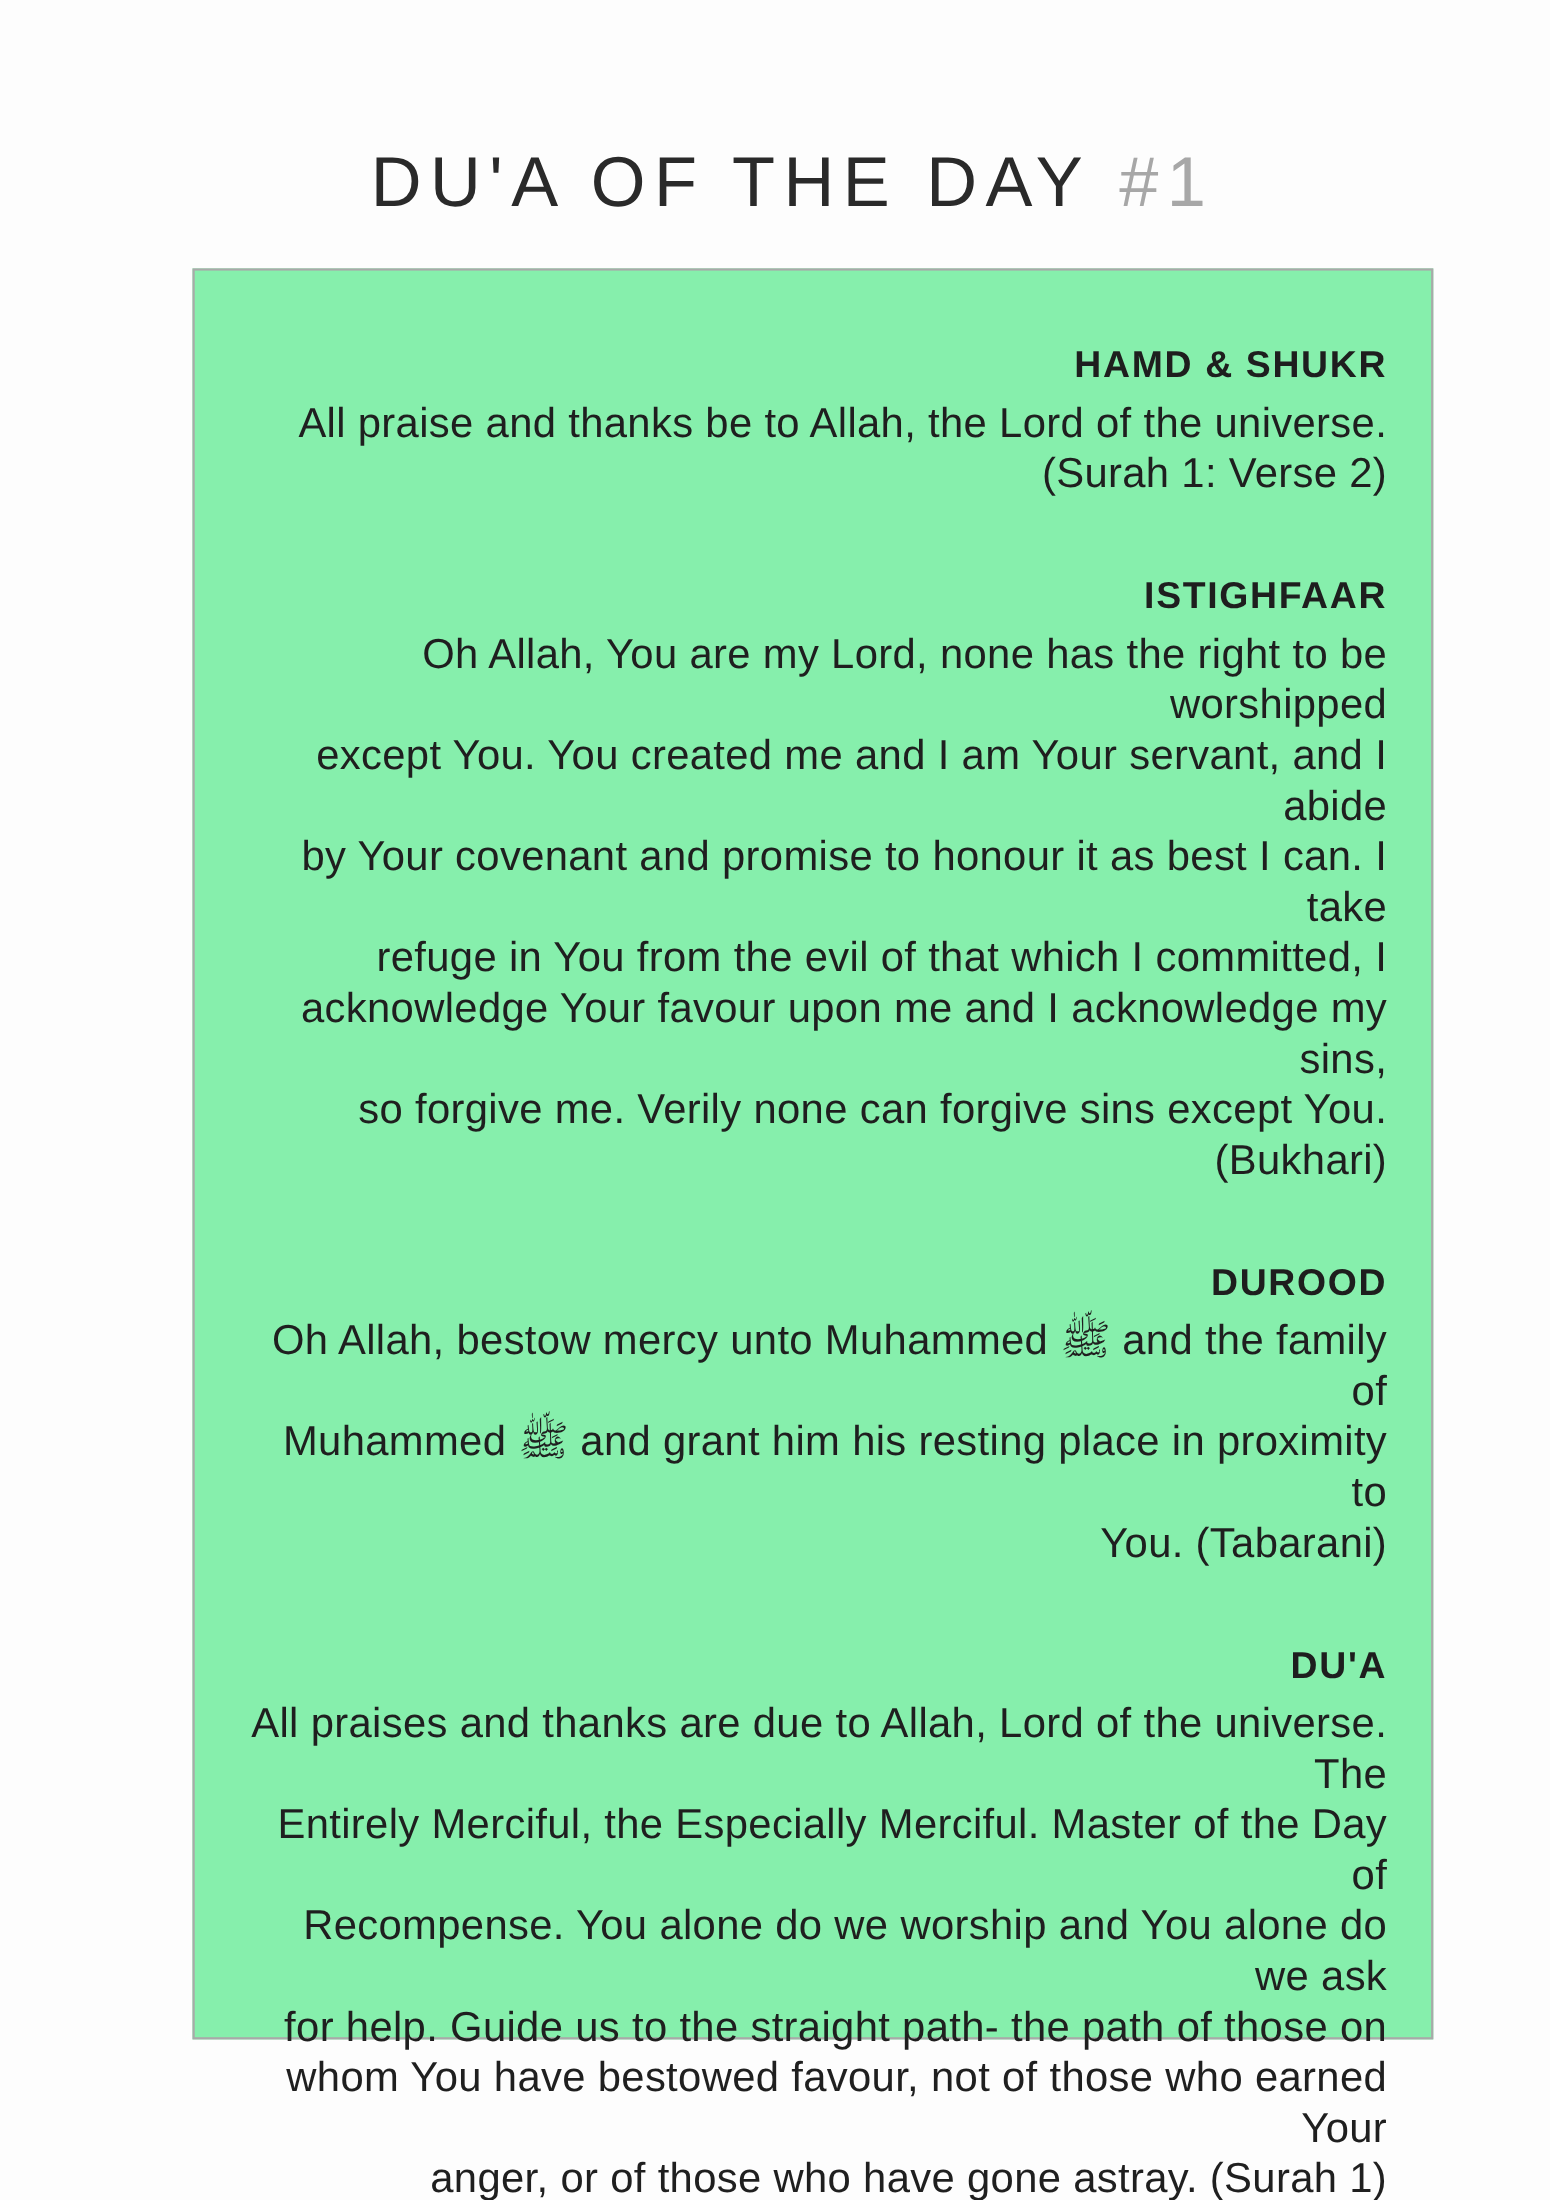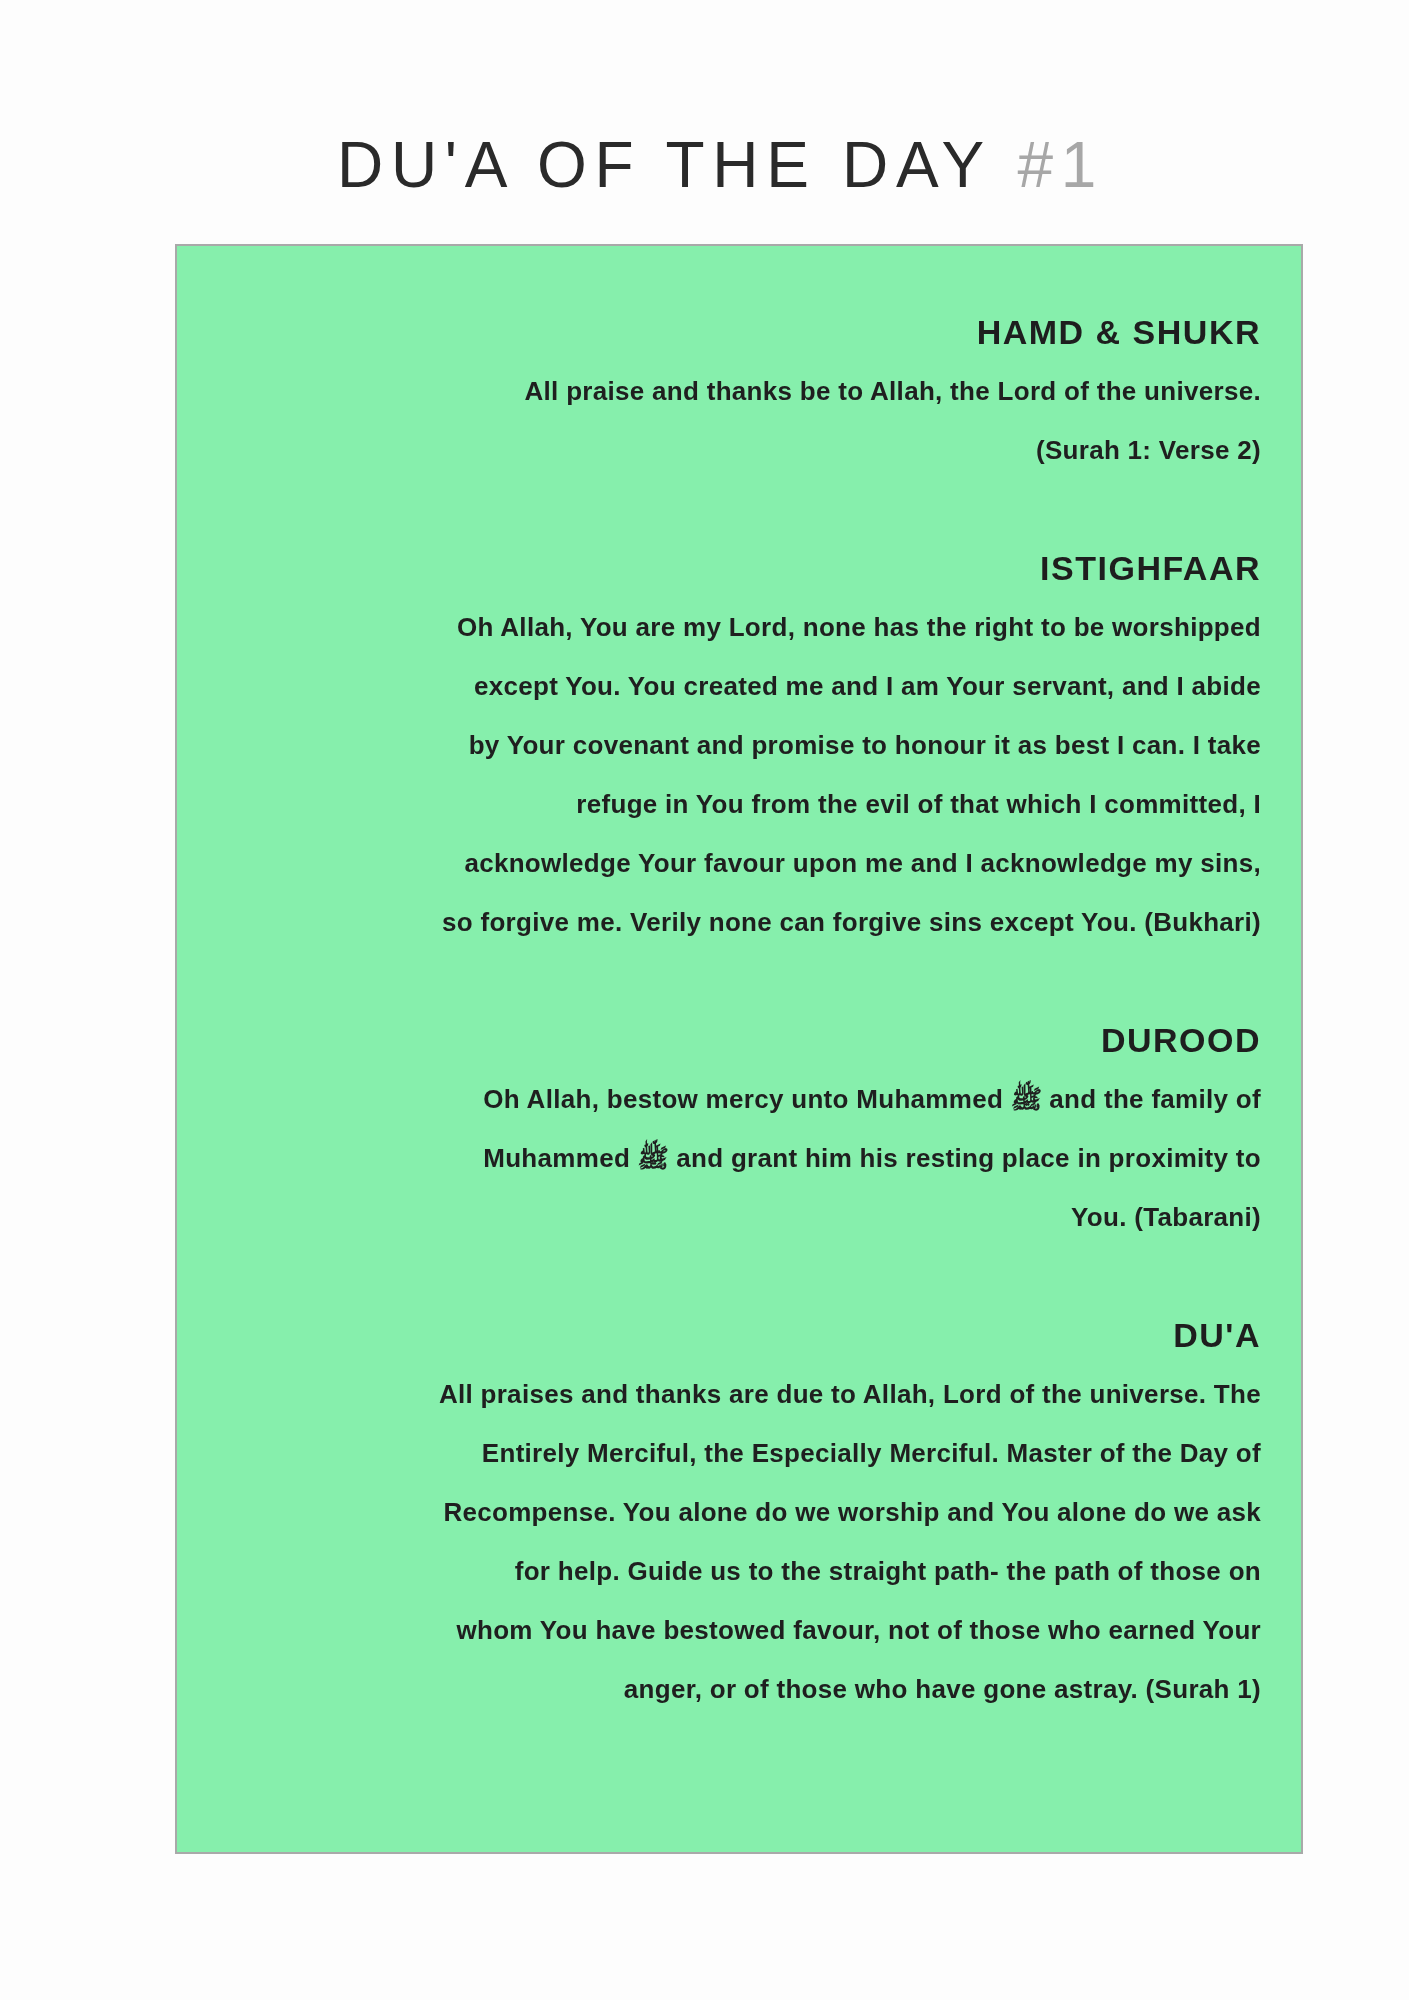--- a/index.html
+++ b/index.html
@@ -50,24 +50,24 @@
     margin: 0 40px 59px 40px;
   }
   .section-heading {
     font-size: 34px;
     font-weight: 700;
     letter-spacing: 1.5px;
     line-height: 59px;
     color: #1e1e1e;
   }
   .section-body {
-    font-size: 26px;
-    font-weight: 700;
+    font-size: 38px;
+    font-weight: 400;
     letter-spacing: 0.3px;
-    line-height: 59px;
+    line-height: 46px;
     color: #1f1f1f;
     white-space: pre-line;
   }
 </style>
 </head>
 <body>
 
 <div class="page-title"><span>DU'A OF THE DAY</span><span>&nbsp;</span><span class="title-number">#1</span></div>
 
 <div class="dua-card">

